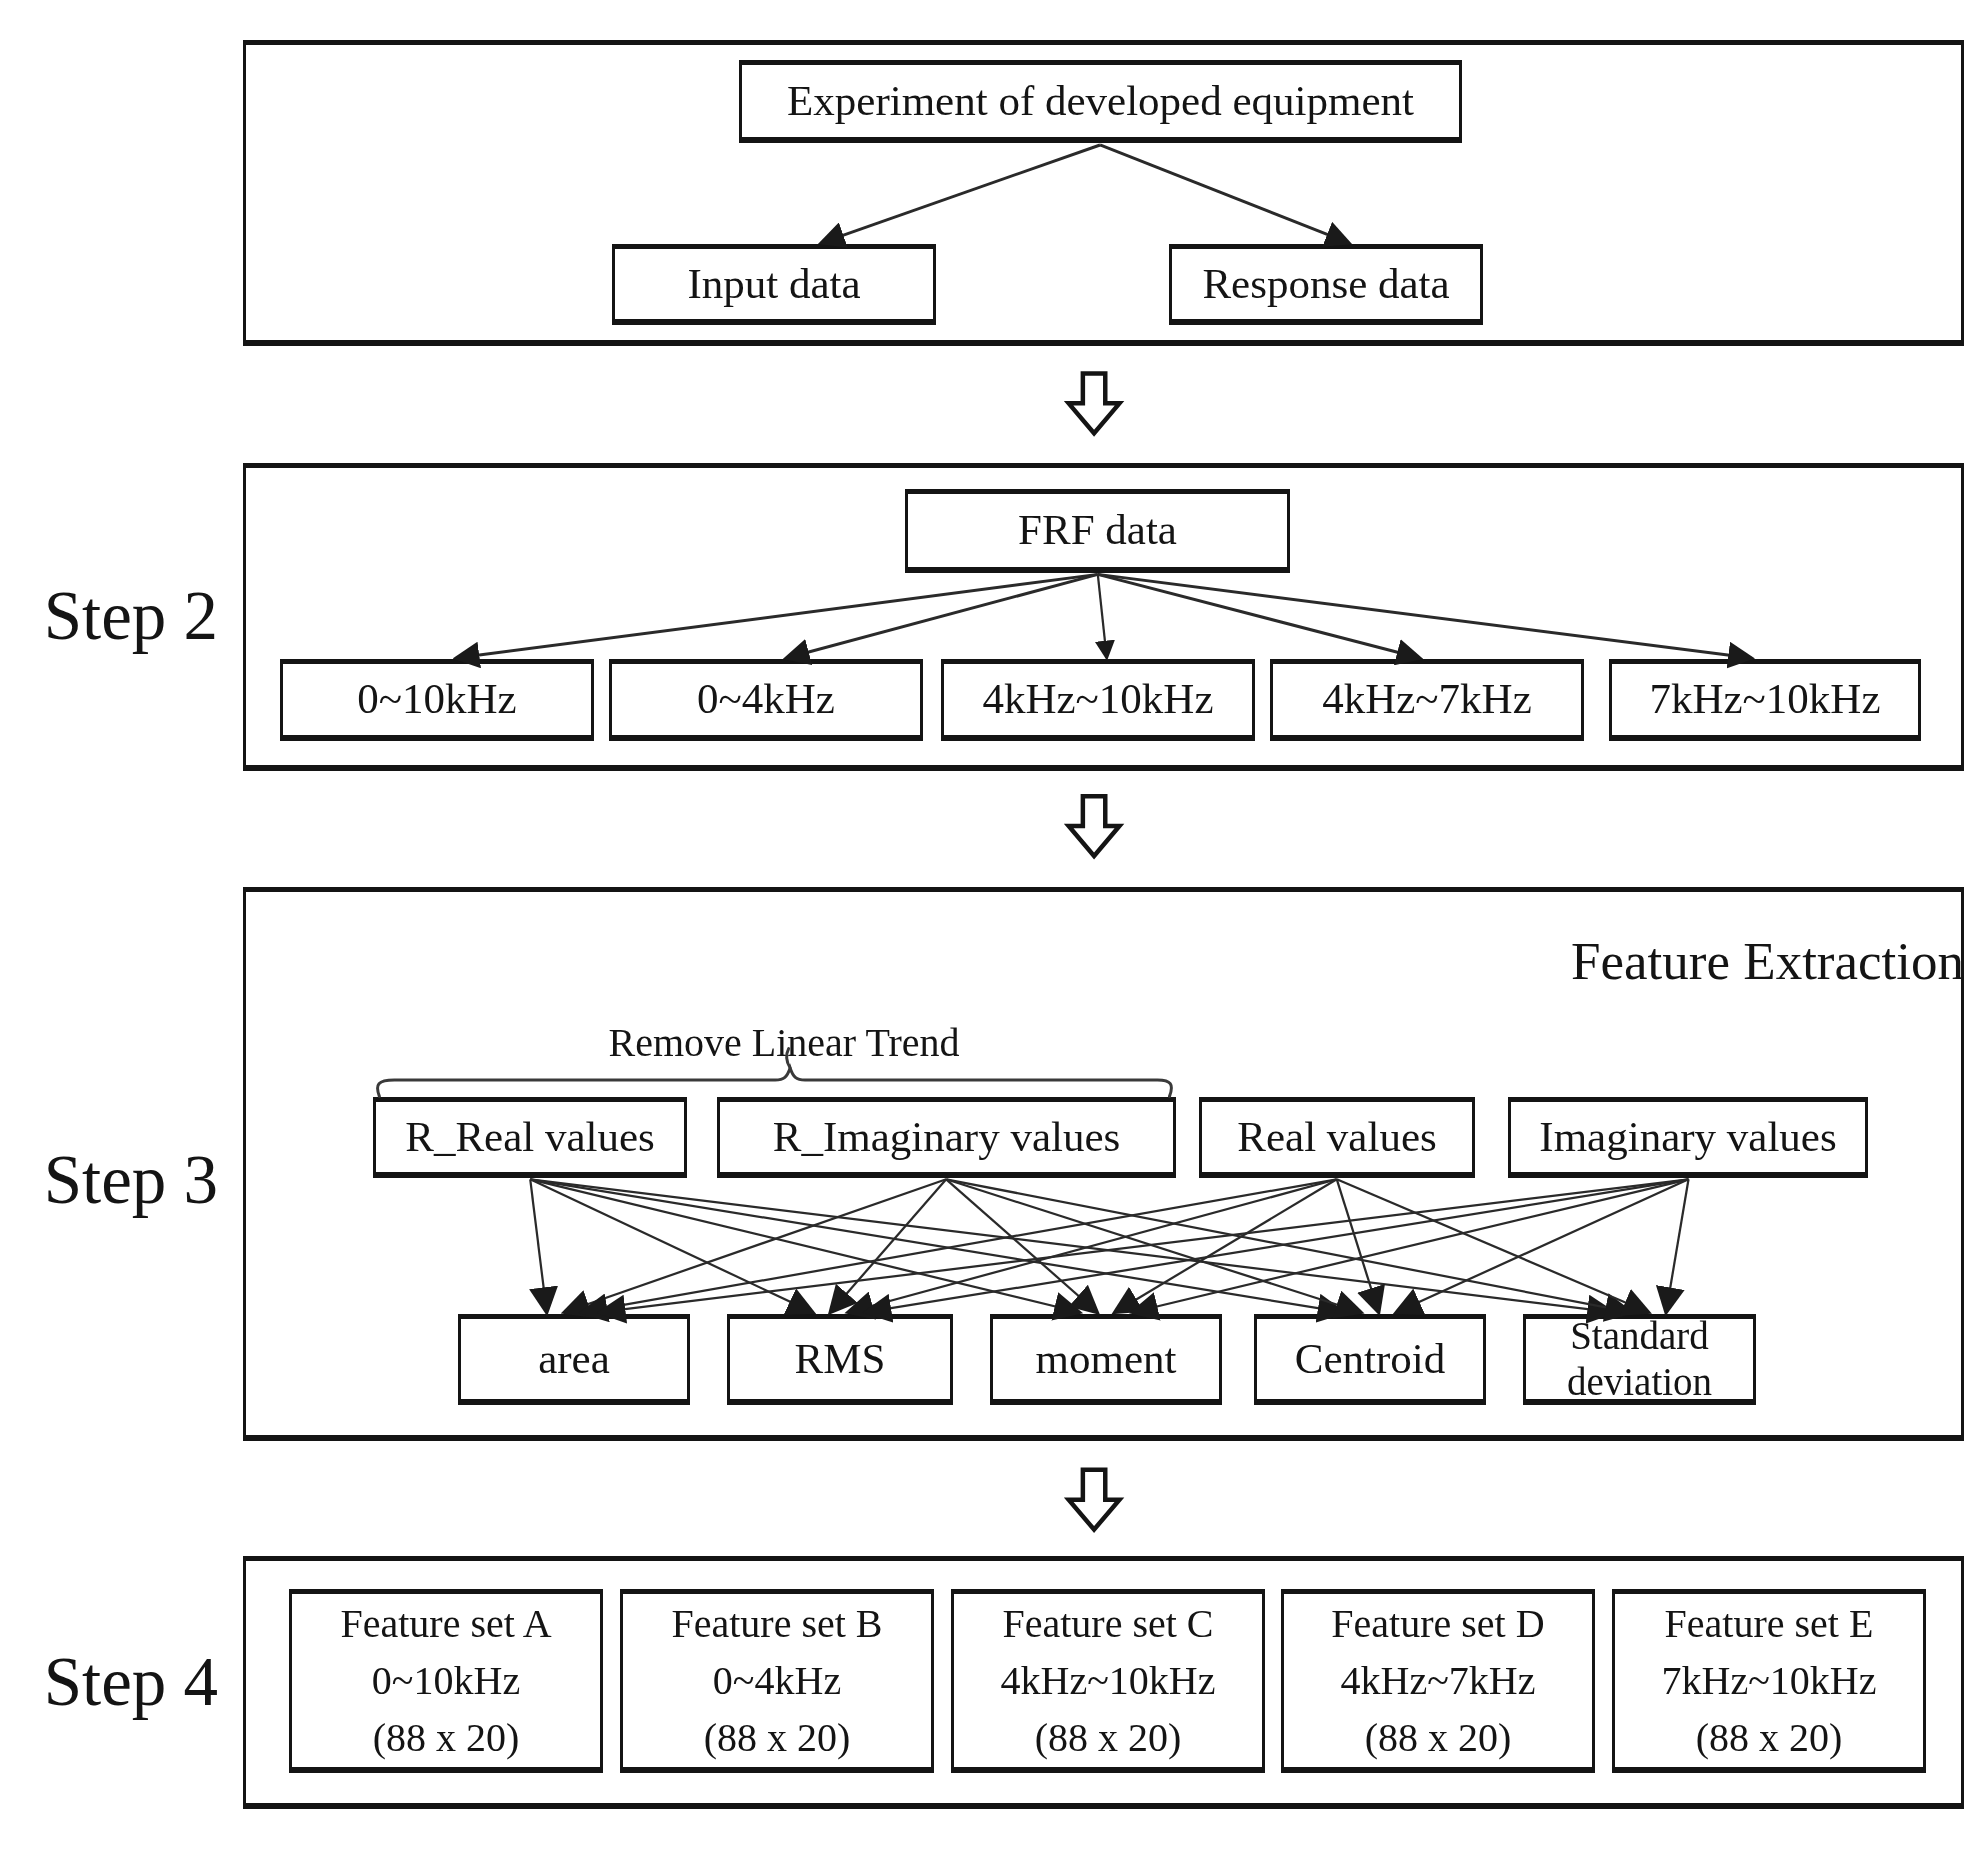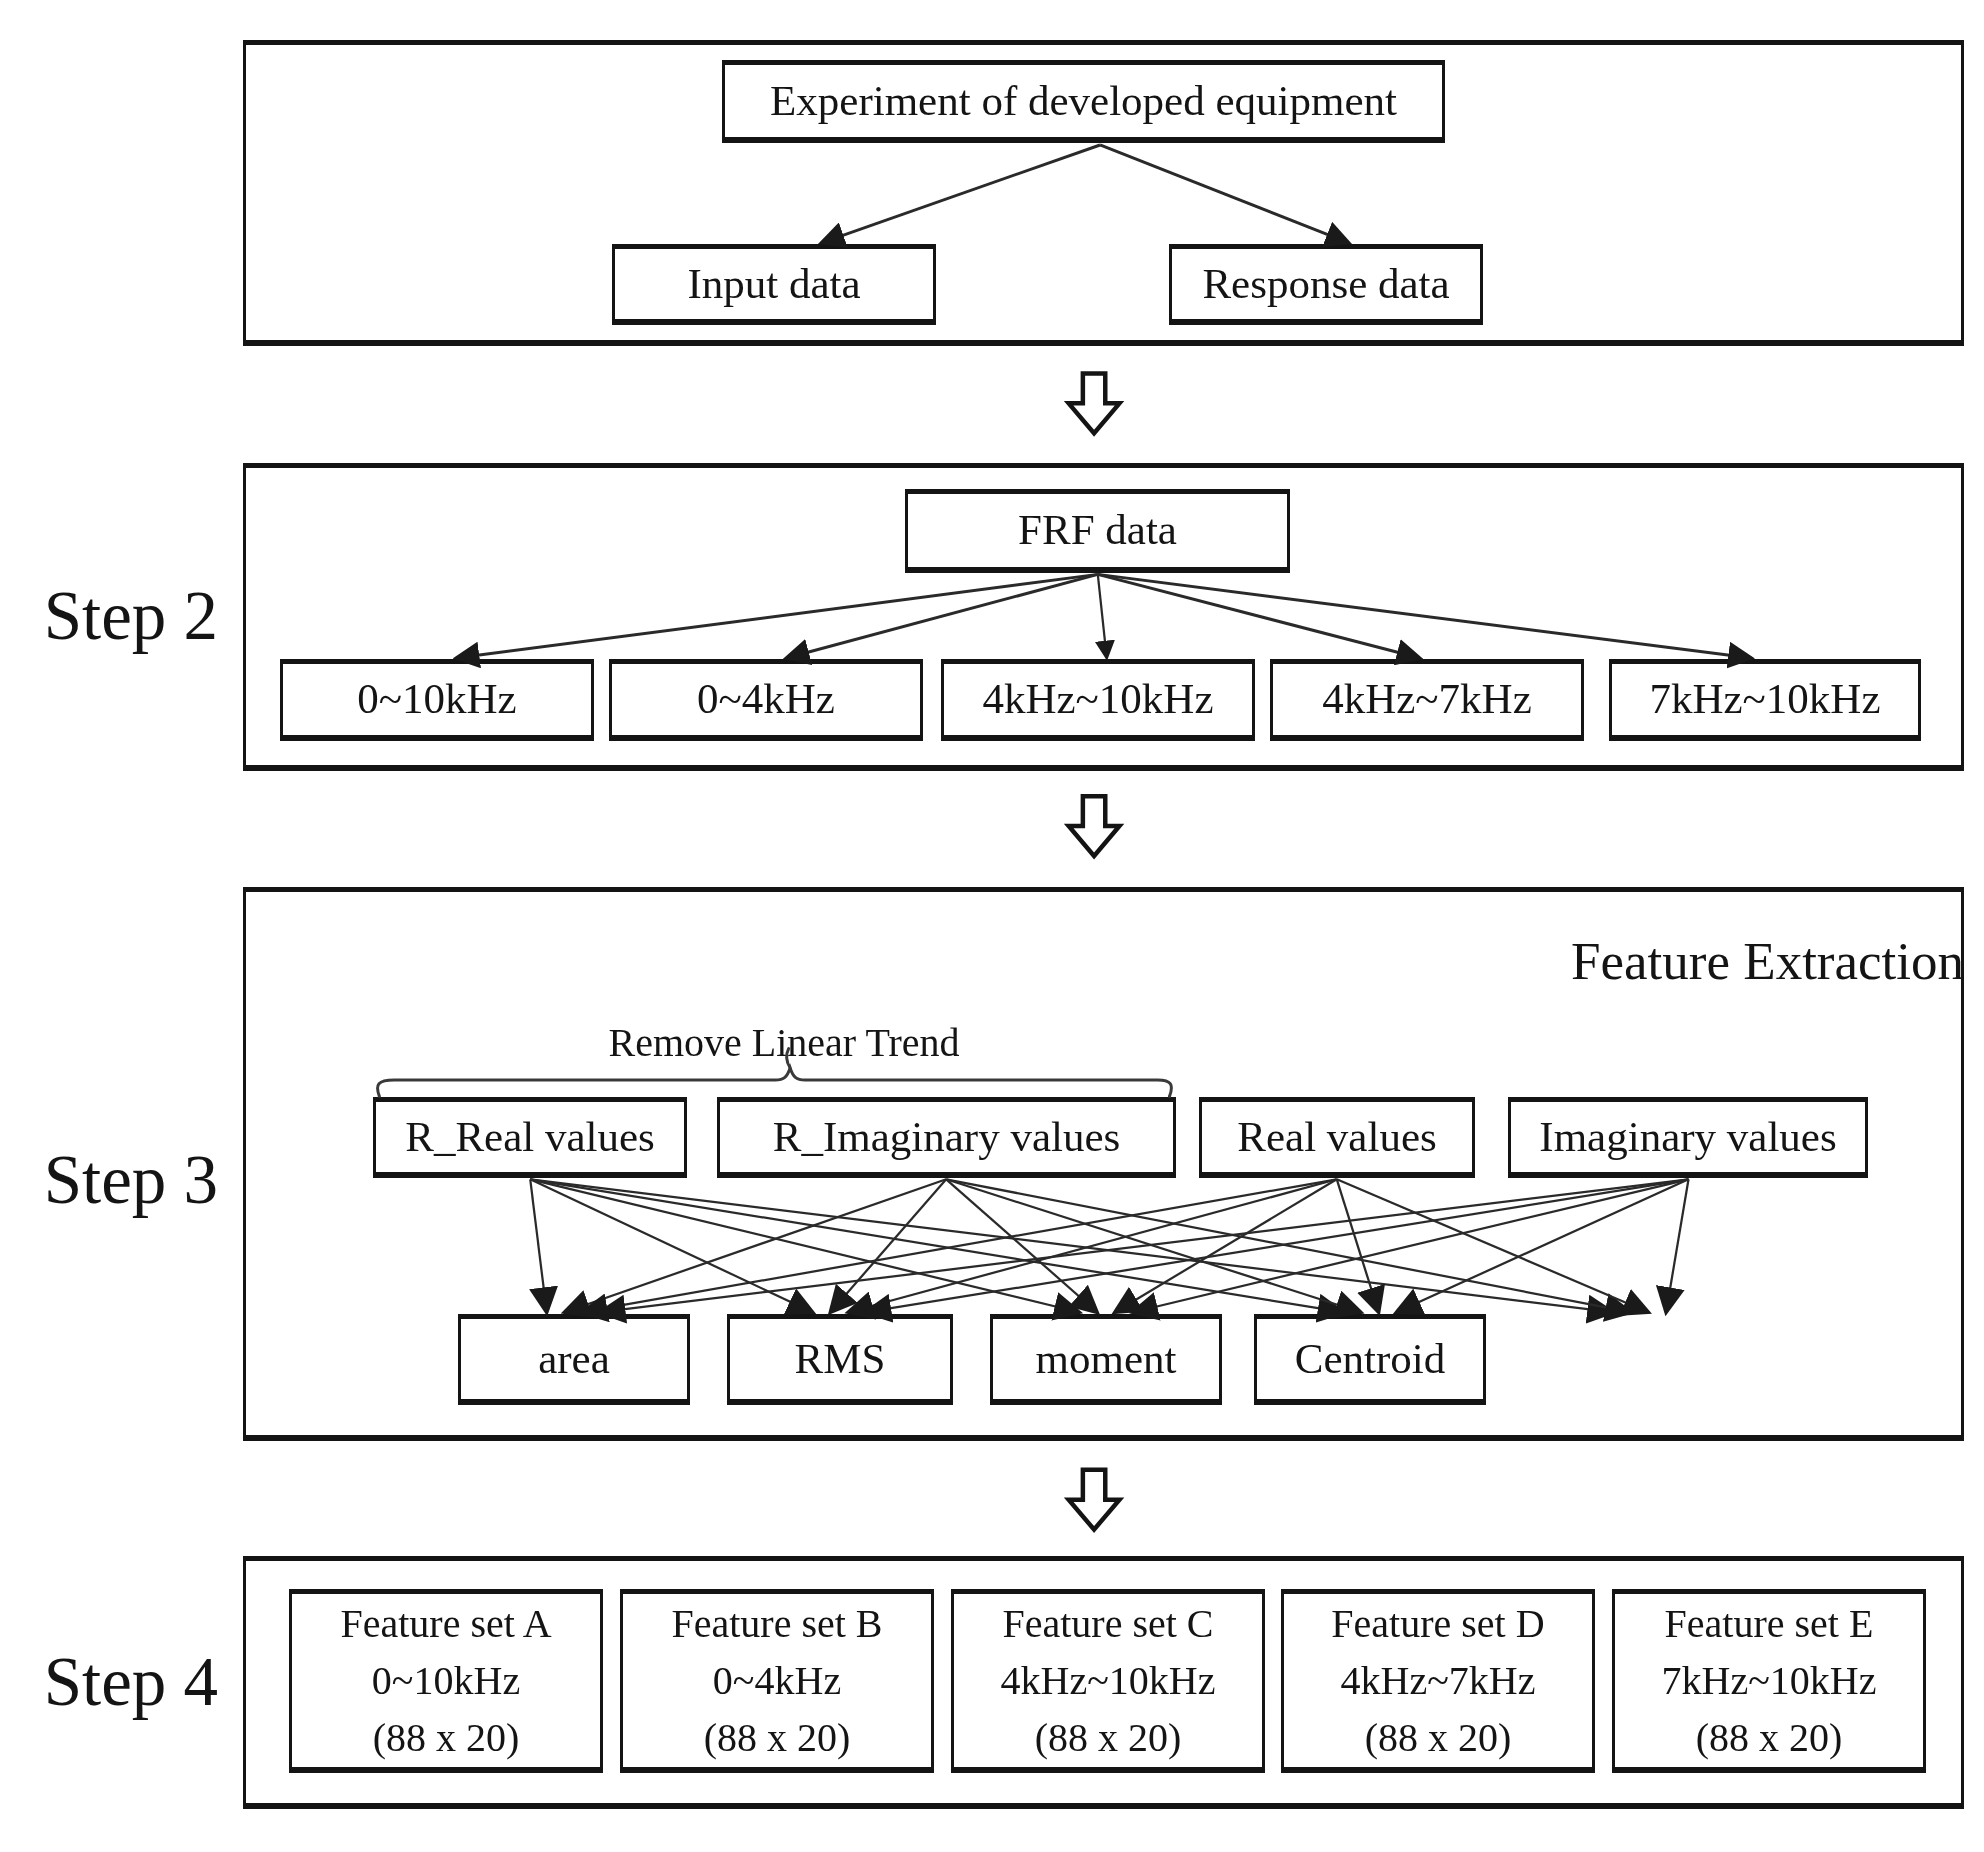--- a/index.html
+++ b/index.html
@@ -91,21 +91,21 @@
       <line class="cline" x1="2261" y1="1579" x2="1870" y2="1757" marker-end="url(#ah-big)"></line>
       <line class="cline" x1="2261" y1="1579" x2="2231" y2="1757" marker-end="url(#ah-big)"></line>
     </g>
 
     <polygon class="hollow-arrow" points="1450,500 1480,500 1480,540 1499,540 1465,580 1431,540 1450,540"></polygon>
     <polygon class="hollow-arrow" points="1450,1066 1480,1066 1480,1106 1499,1106 1465,1146 1431,1106 1450,1106"></polygon>
     <polygon class="hollow-arrow" points="1450,1968 1480,1968 1480,2008 1499,2008 1465,2048 1431,2008 1450,2008"></polygon>
   </svg>
 
   <div class="frame" style="left:243px;top:40px;width:1721px;height:306px"></div>
-  <div class="box" style="left:722px;top:60px;width:723px;height:83px">Experiment of developed equipment</div>
+  <div class="box" style="left:739px;top:60px;width:723px;height:83px">Experiment of developed equipment</div>
   <div class="box" style="left:612px;top:244px;width:324px;height:81px">Input data</div>
   <div class="box" style="left:1169px;top:244px;width:314px;height:81px">Response data</div>
 
   <div class="step-label" style="top:582px">Step 2</div>
   <div class="frame" style="left:243px;top:463px;width:1721px;height:308px"></div>
   <div class="box" style="left:905px;top:489px;width:385px;height:84px">FRF data</div>
   <div class="box" style="left:280px;top:659px;width:314px;height:82px">0~10kHz</div>
   <div class="box" style="left:609px;top:659px;width:314px;height:82px">0~4kHz</div>
   <div class="box" style="left:941px;top:659px;width:314px;height:82px">4kHz~10kHz</div>
   <div class="box" style="left:1270px;top:659px;width:314px;height:82px">4kHz~7kHz</div>
@@ -118,20 +118,21 @@
 
   <div class="box" style="left:373px;top:1097px;width:314px;height:81px">R_Real values</div>
   <div class="box" style="left:717px;top:1097px;width:459px;height:81px">R_Imaginary values</div>
   <div class="box" style="left:1199px;top:1097px;width:276px;height:81px">Real values</div>
   <div class="box" style="left:1508px;top:1097px;width:360px;height:81px">Imaginary values</div>
 
   <div class="box" style="left:458px;top:1314px;width:232px;height:91px">area</div>
   <div class="box" style="left:727px;top:1314px;width:226px;height:91px">RMS</div>
   <div class="box" style="left:990px;top:1314px;width:232px;height:91px">moment</div>
   <div class="box" style="left:1254px;top:1314px;width:232px;height:91px">Centroid</div>
+  <div class="box std-box" style="left:1523px;top:1314px;width:233px;height:91px">Standard deviation</div>
 
   <div class="step-label" style="top:1648px">Step 4</div>
   <div class="frame" style="left:243px;top:1556px;width:1721px;height:253px"></div>
 
   <div class="box feature-set" style="left:289px;top:1589px;width:314px;height:184px">
     <span>Feature set A</span>
     <span>0~10kHz</span>
     <span>(88 x 20)</span>
   </div>
   <div class="box feature-set" style="left:620px;top:1589px;width:314px;height:184px">

